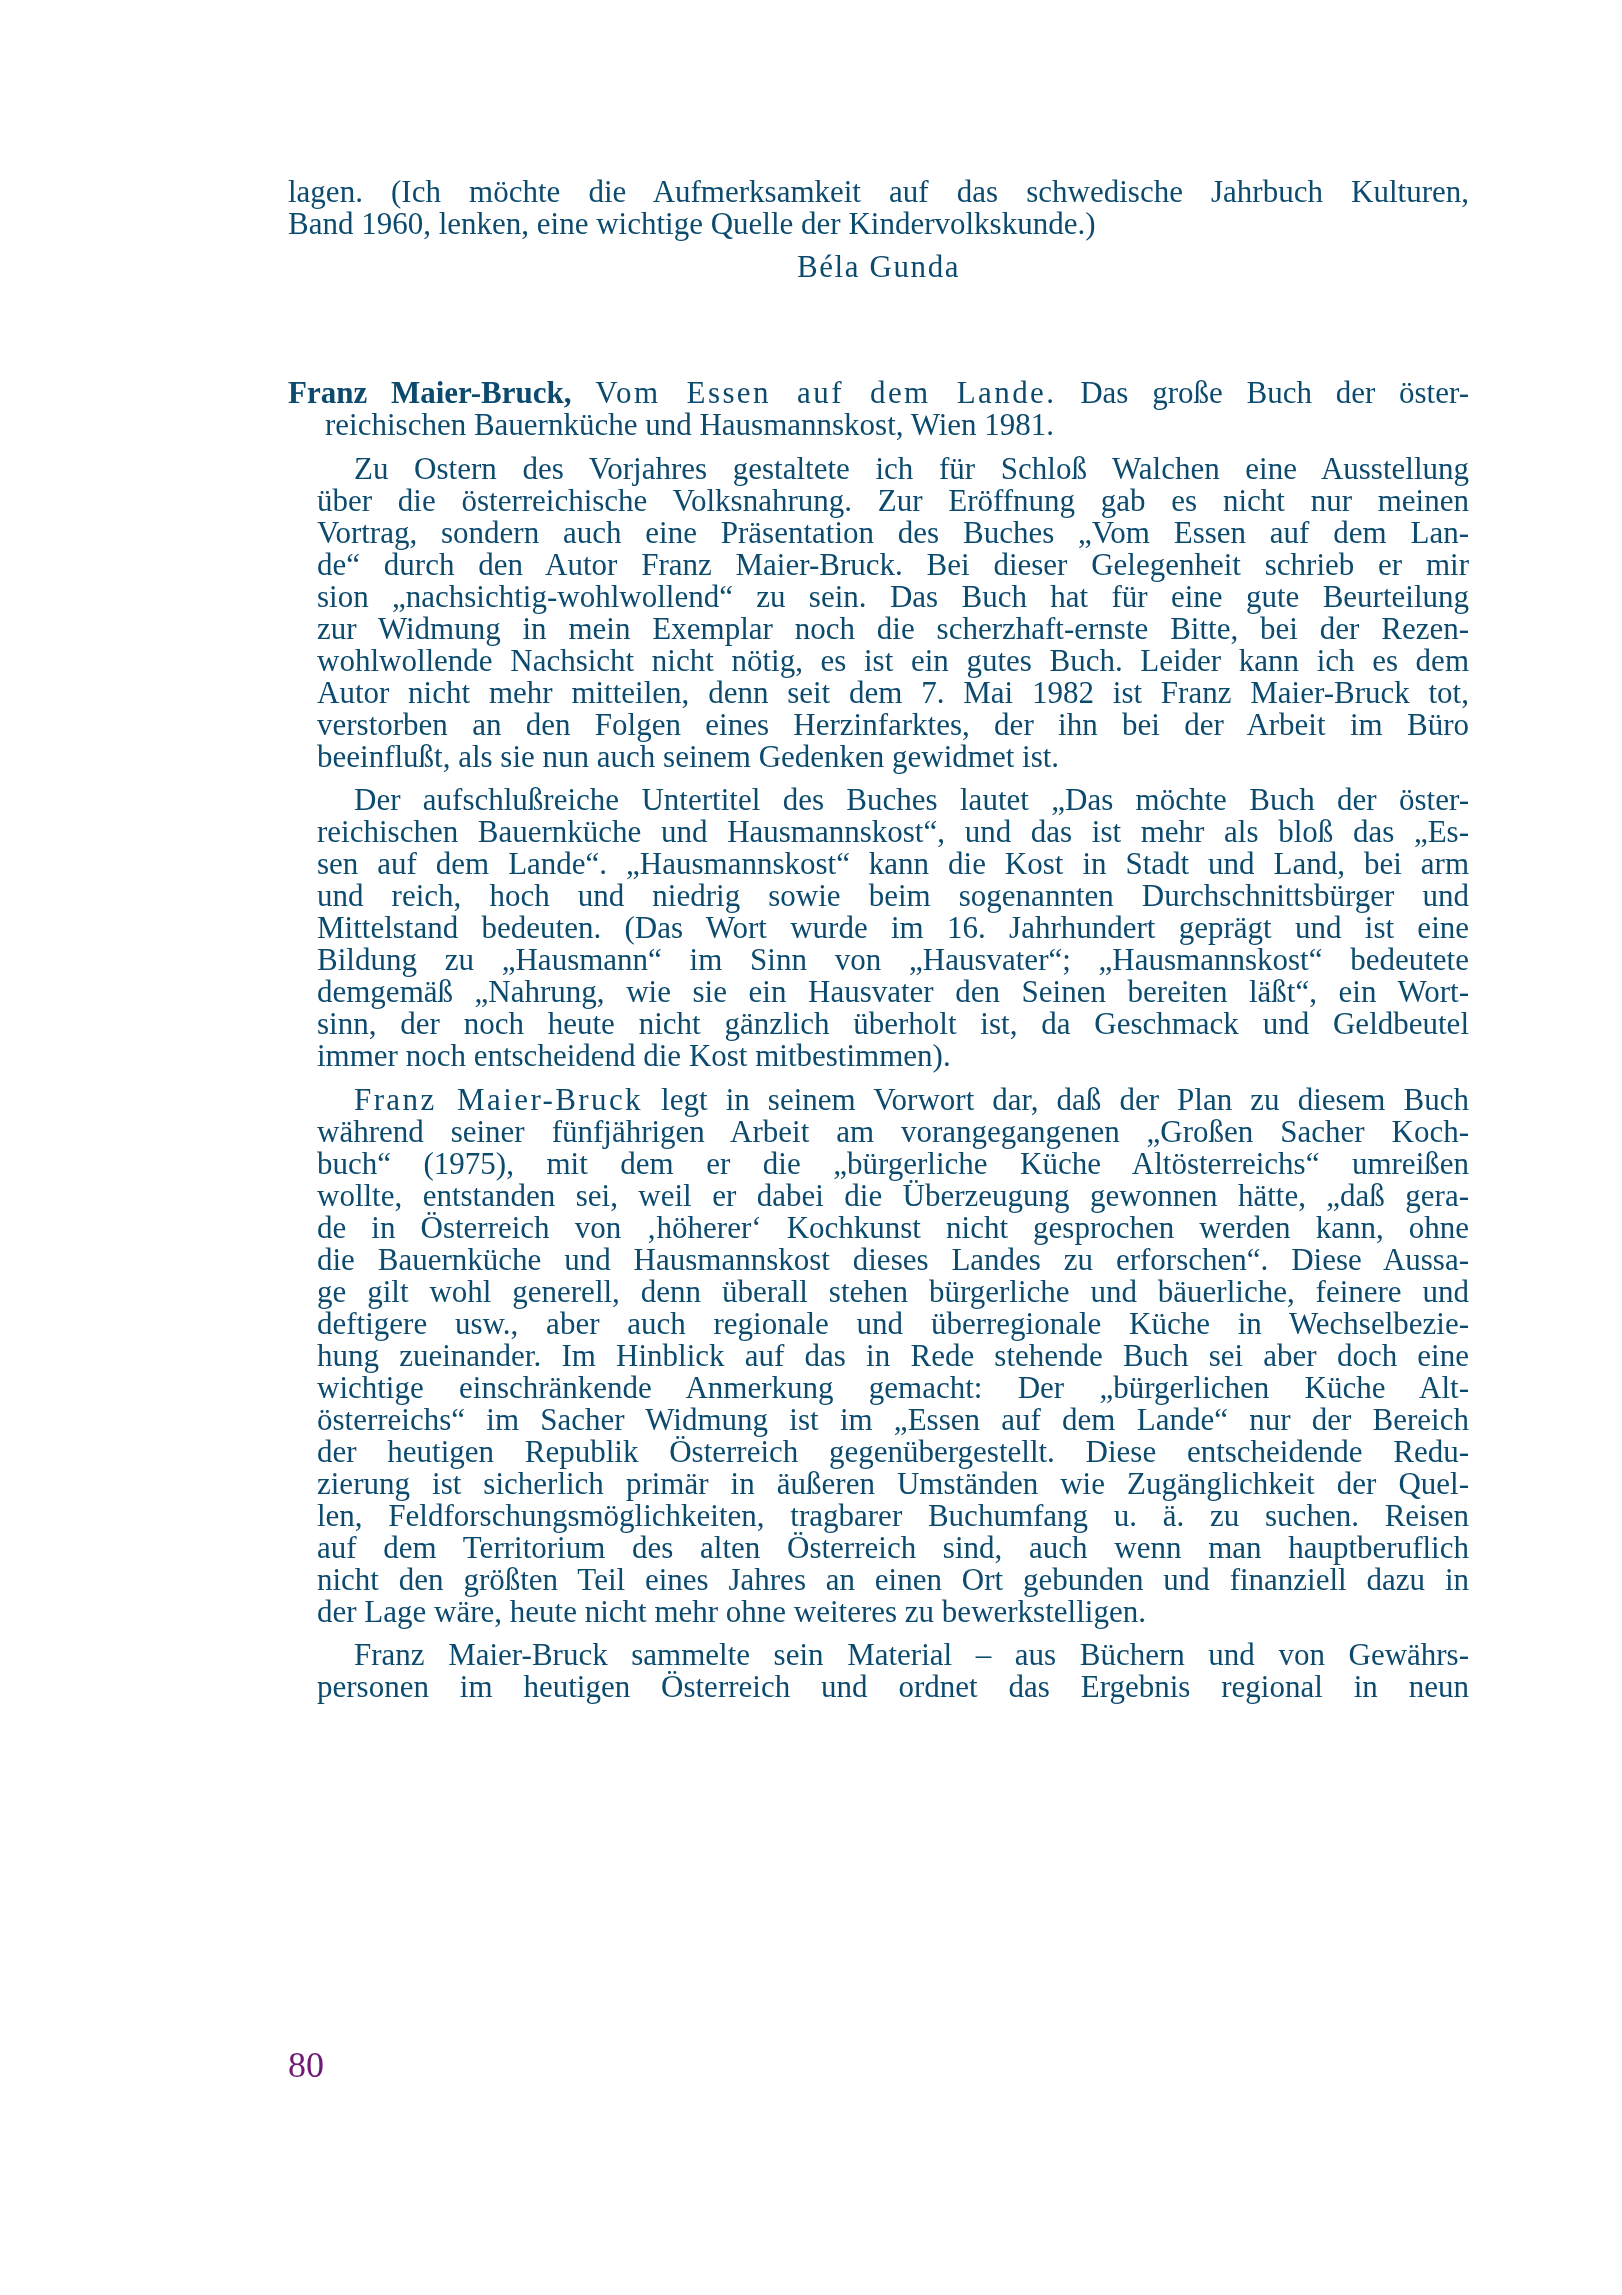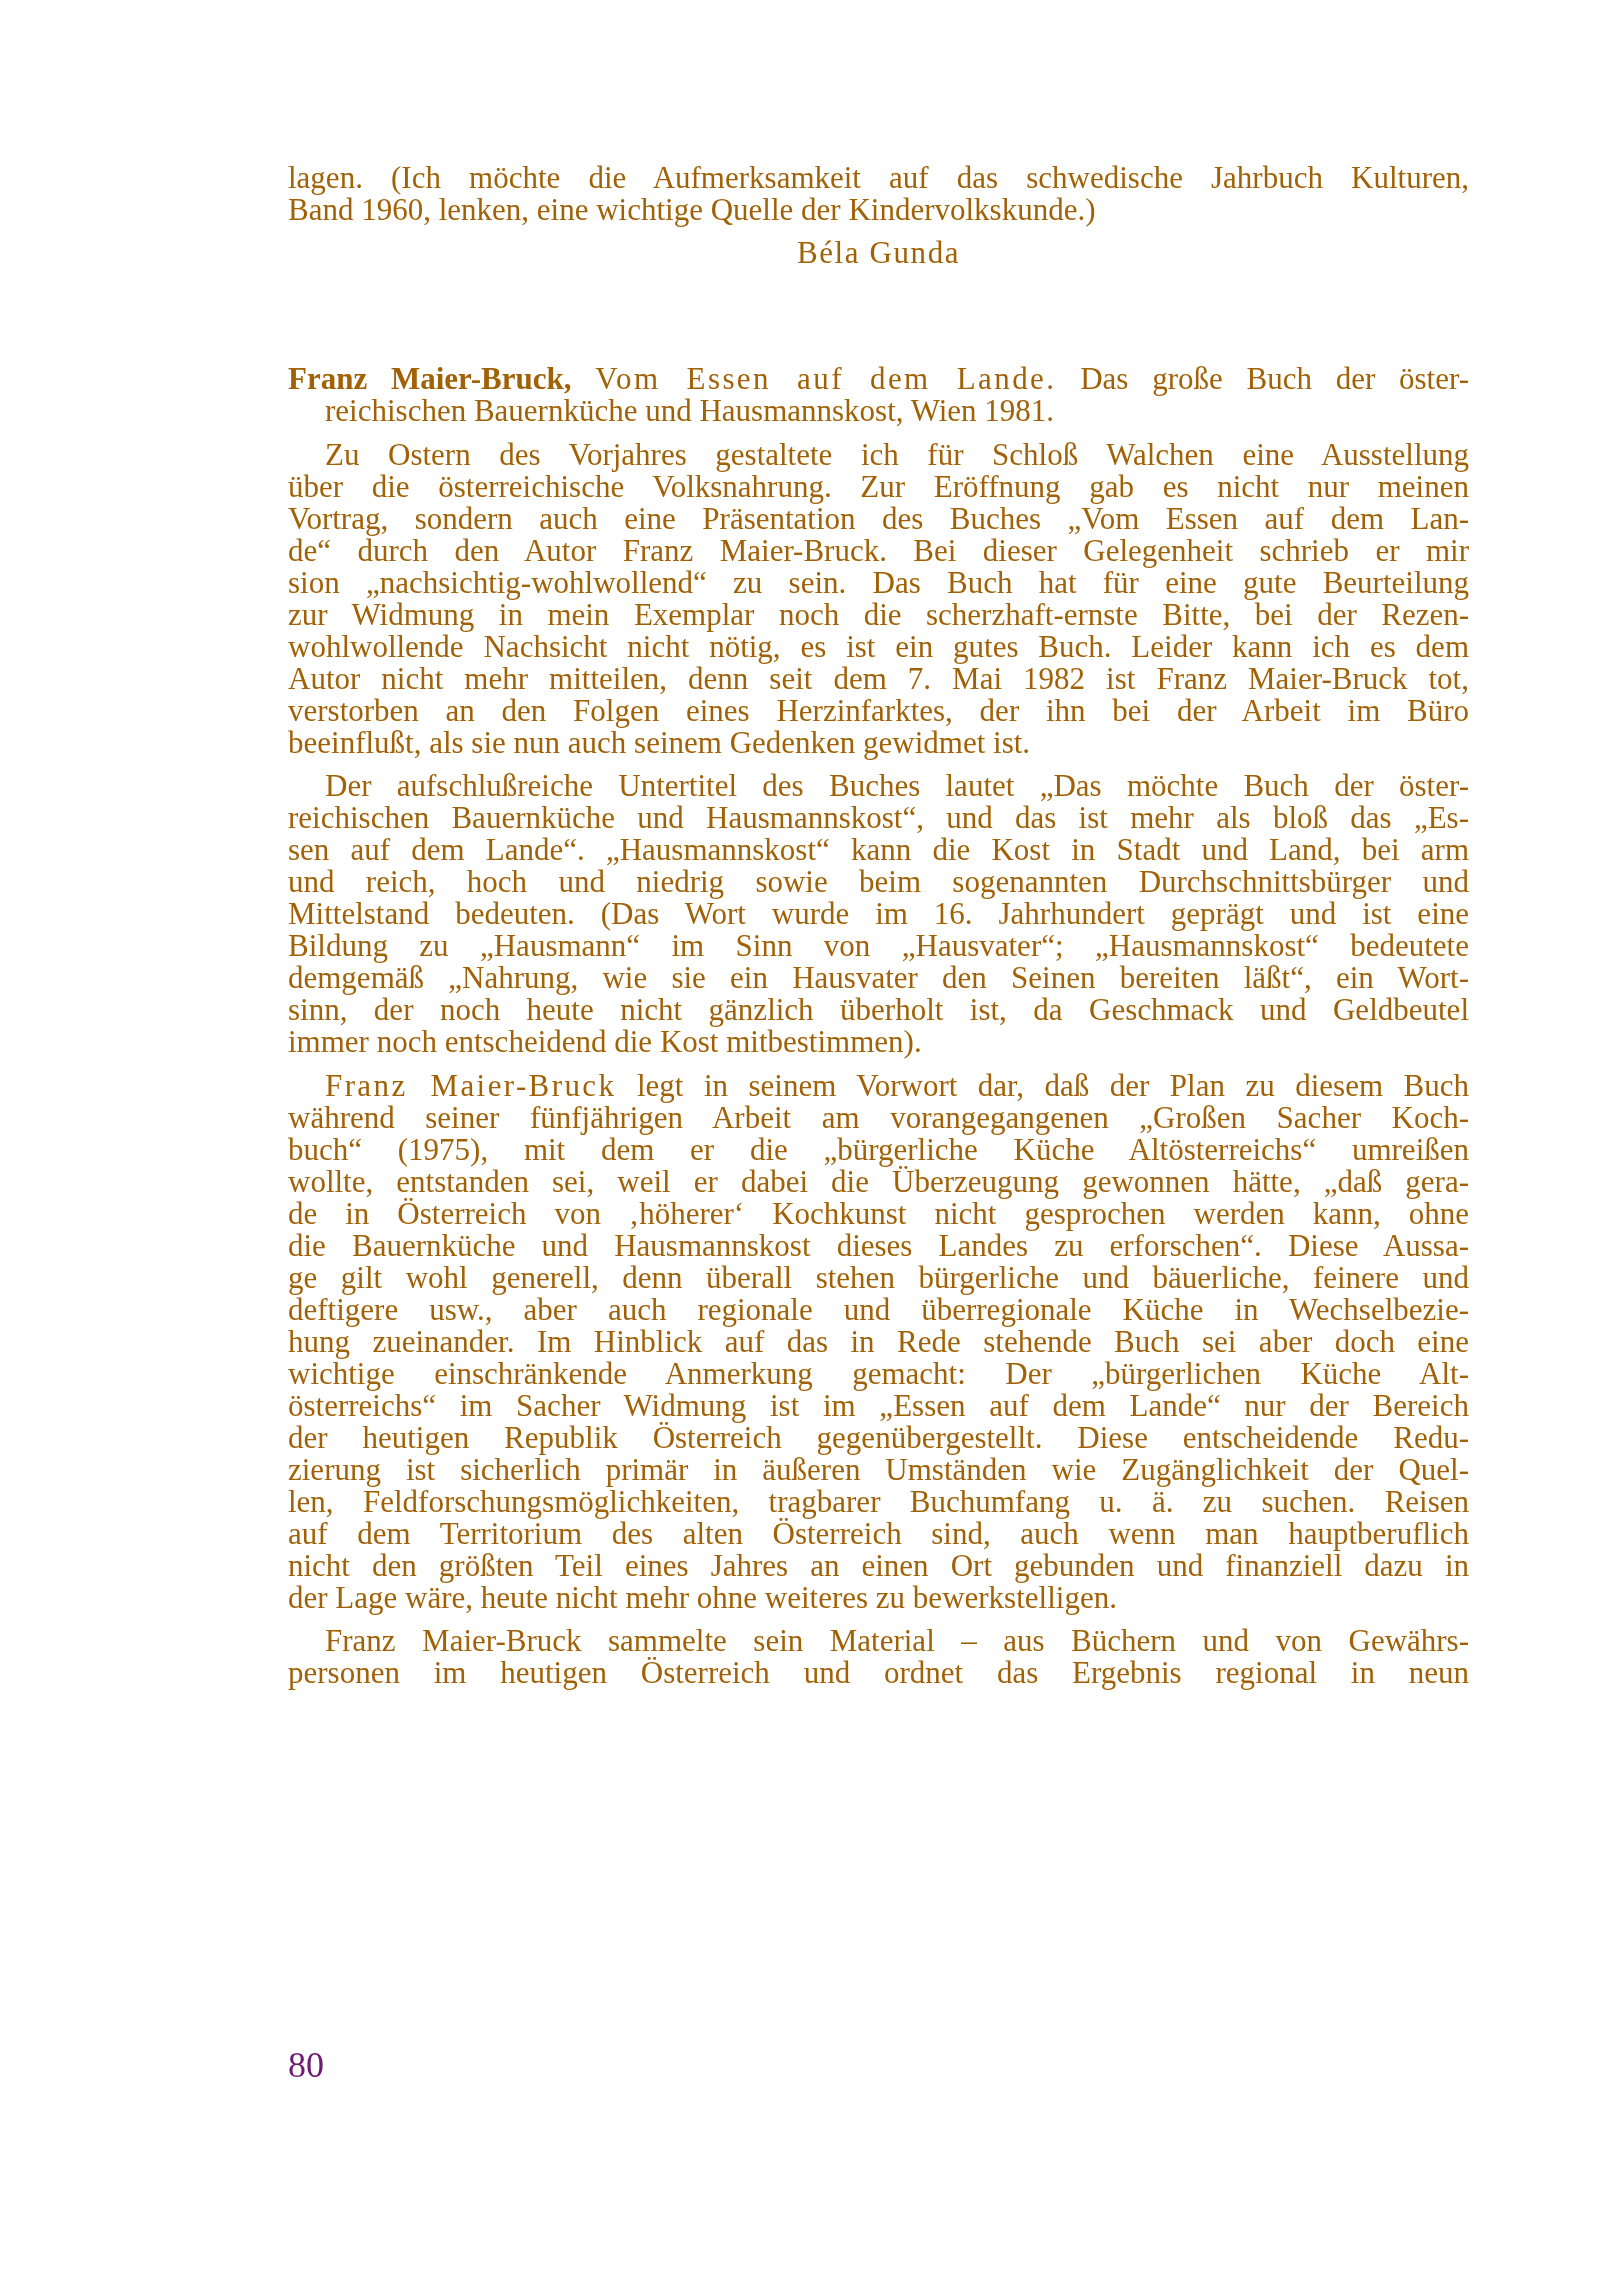--- a/index.html
+++ b/index.html
@@ -1,29 +1,29 @@
 <!DOCTYPE html>
 <html style="font-size:13px"><head>
 <meta charset="utf-8">
 <style>
   html, body { margin: 0; padding: 0; background: #ffffff; }
   body { width: 1622px; height: 2295px; position: relative; overflow: hidden; }
   .page {
-    position: absolute; left: 288px; top: 162px; width: 1181px;
+    position: absolute; left: 288px; top: 176px; width: 1181px;
     font-family: "Liberation Serif", "DejaVu Serif", serif;
-    color: #a16207; font-size: 31px;
+    color: #0c4a6e; font-size: 31px;
   }
   .line {
     display: block; height: 32px; line-height: 32px; white-space: nowrap;
     text-align: justify; text-align-last: justify;
   }
   .line.last { text-align-last: left; }
   .indent { padding-left: 37px; }
   .hang { padding-left: 37px; }
-  .para { margin-top: 11.4px; }
+  .para { margin-top: 11.4px; margin-left: 29px; }
   .signature { text-align: center; letter-spacing: 1.6px; margin-top: 11.4px; height: 32px; line-height: 32px; }
   .entry { margin-top: 94px; }
   .author { font-weight: bold; }
   .spaced { letter-spacing: 2.4px; }
   .pagenum {
     position: absolute; left: 288px; top: 2044px;
     font-family: "Liberation Serif", "DejaVu Serif", serif;
     font-size: 36px; color: #701a75;
   }
 </style>

